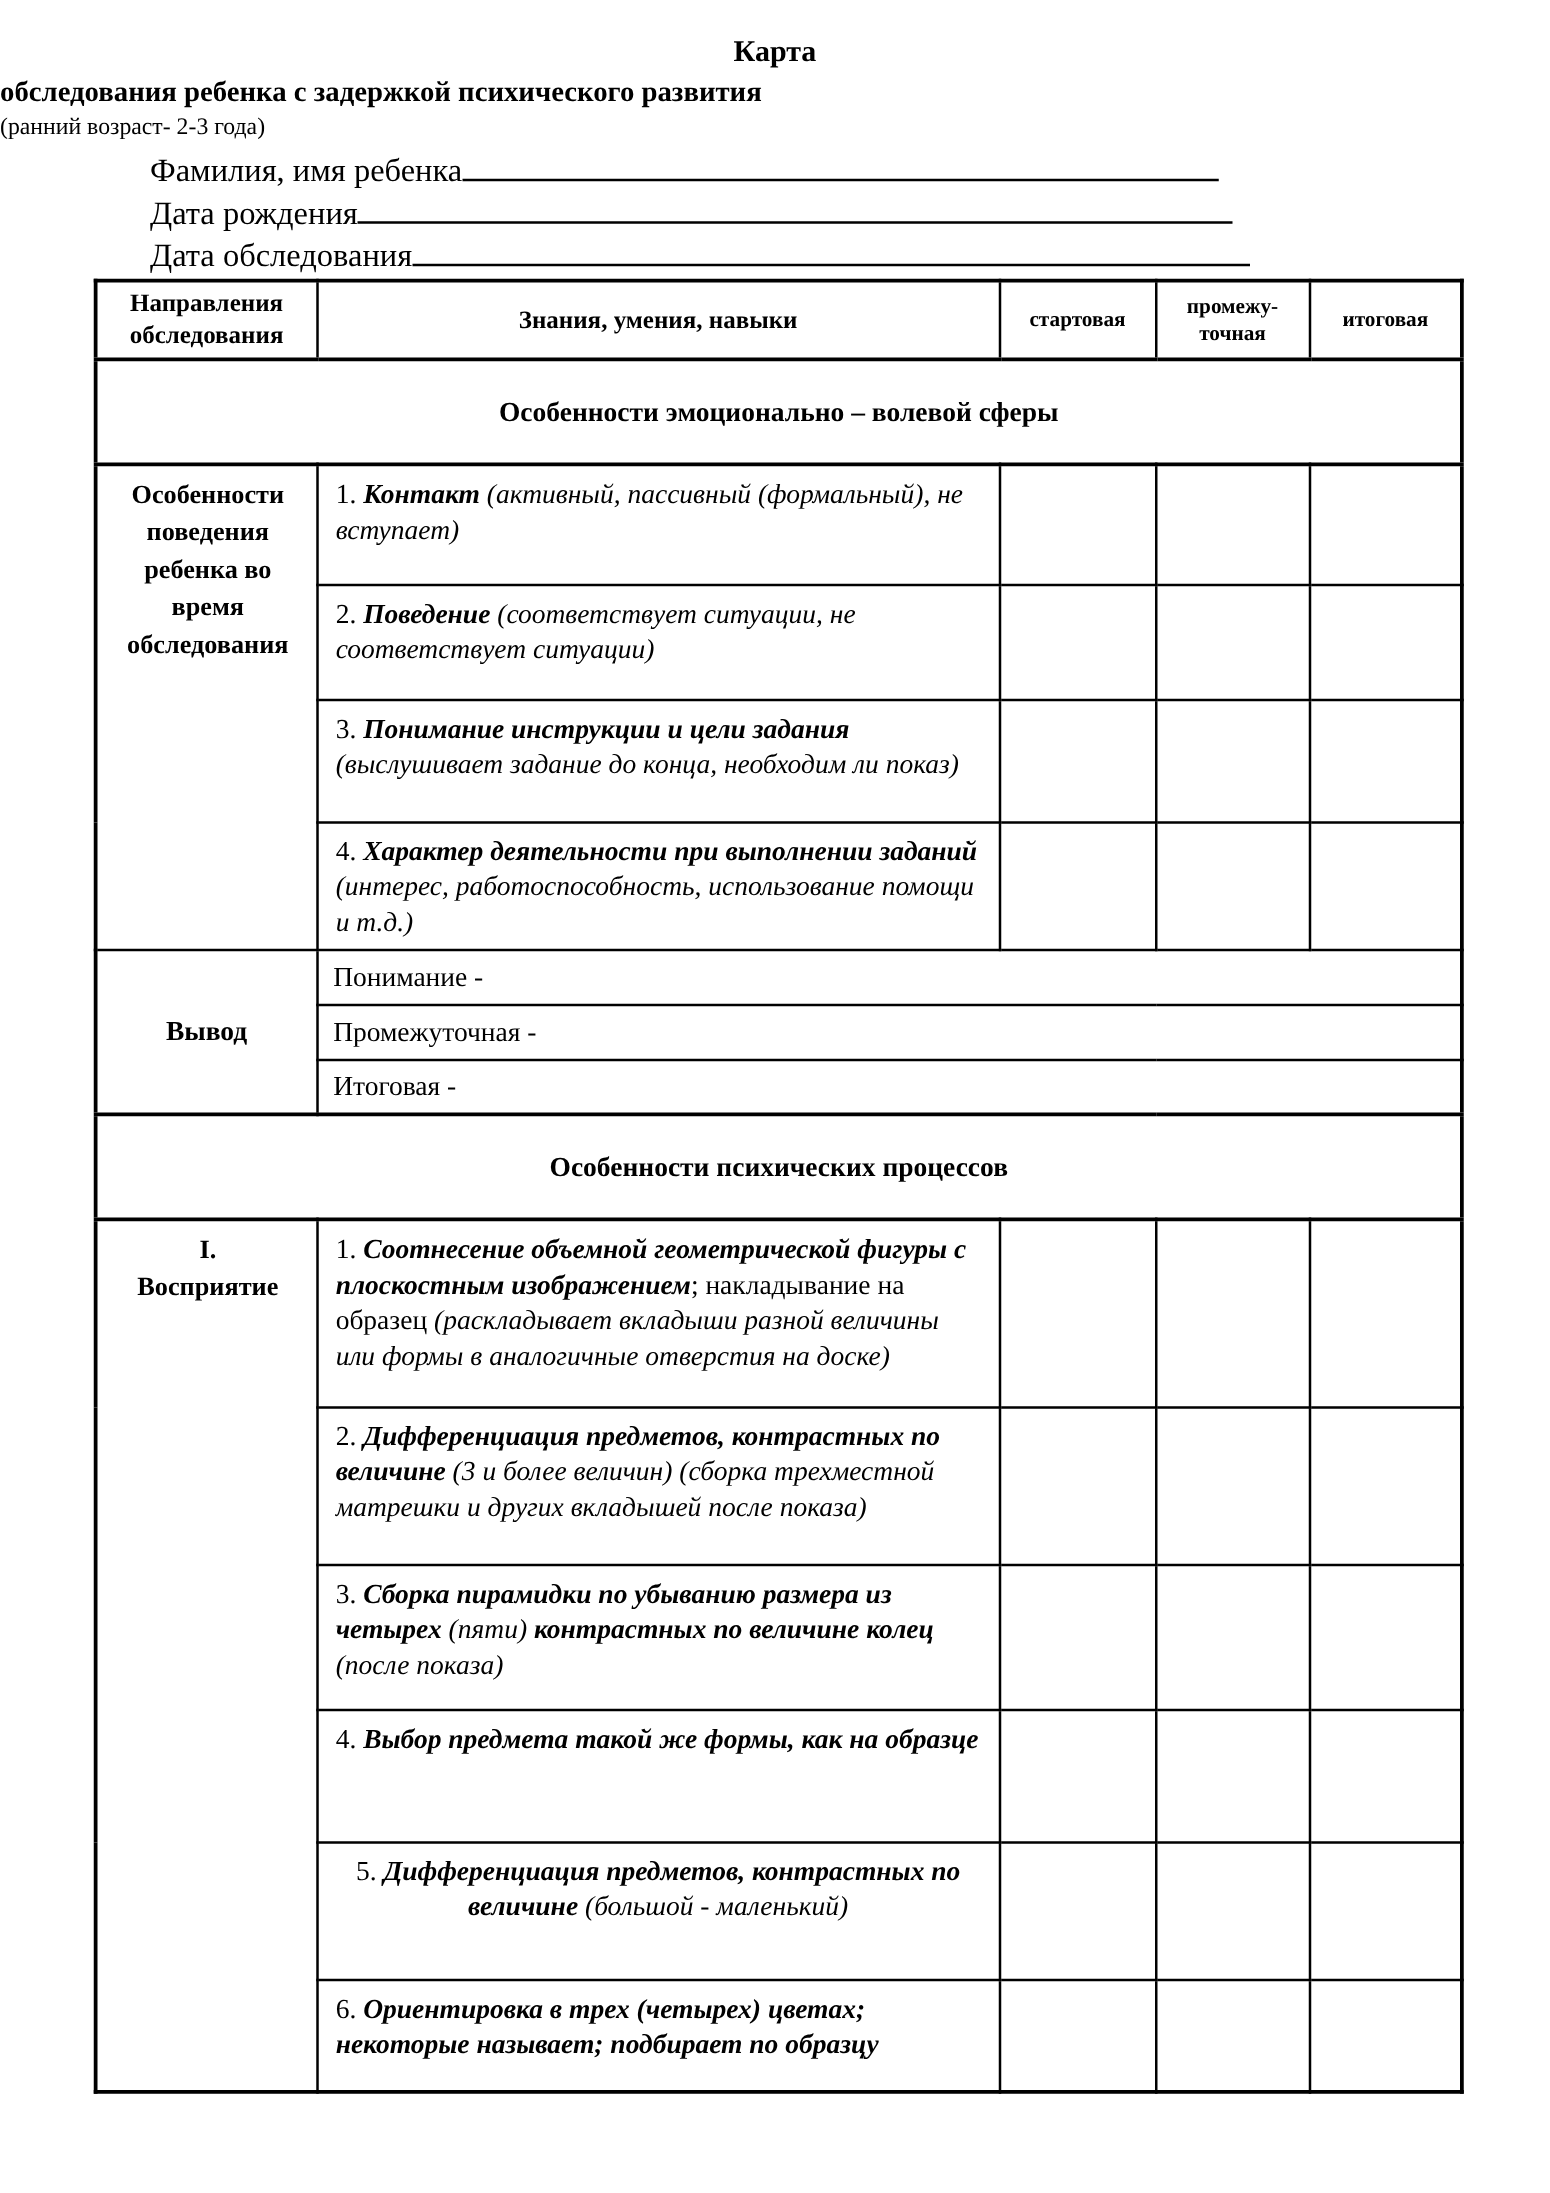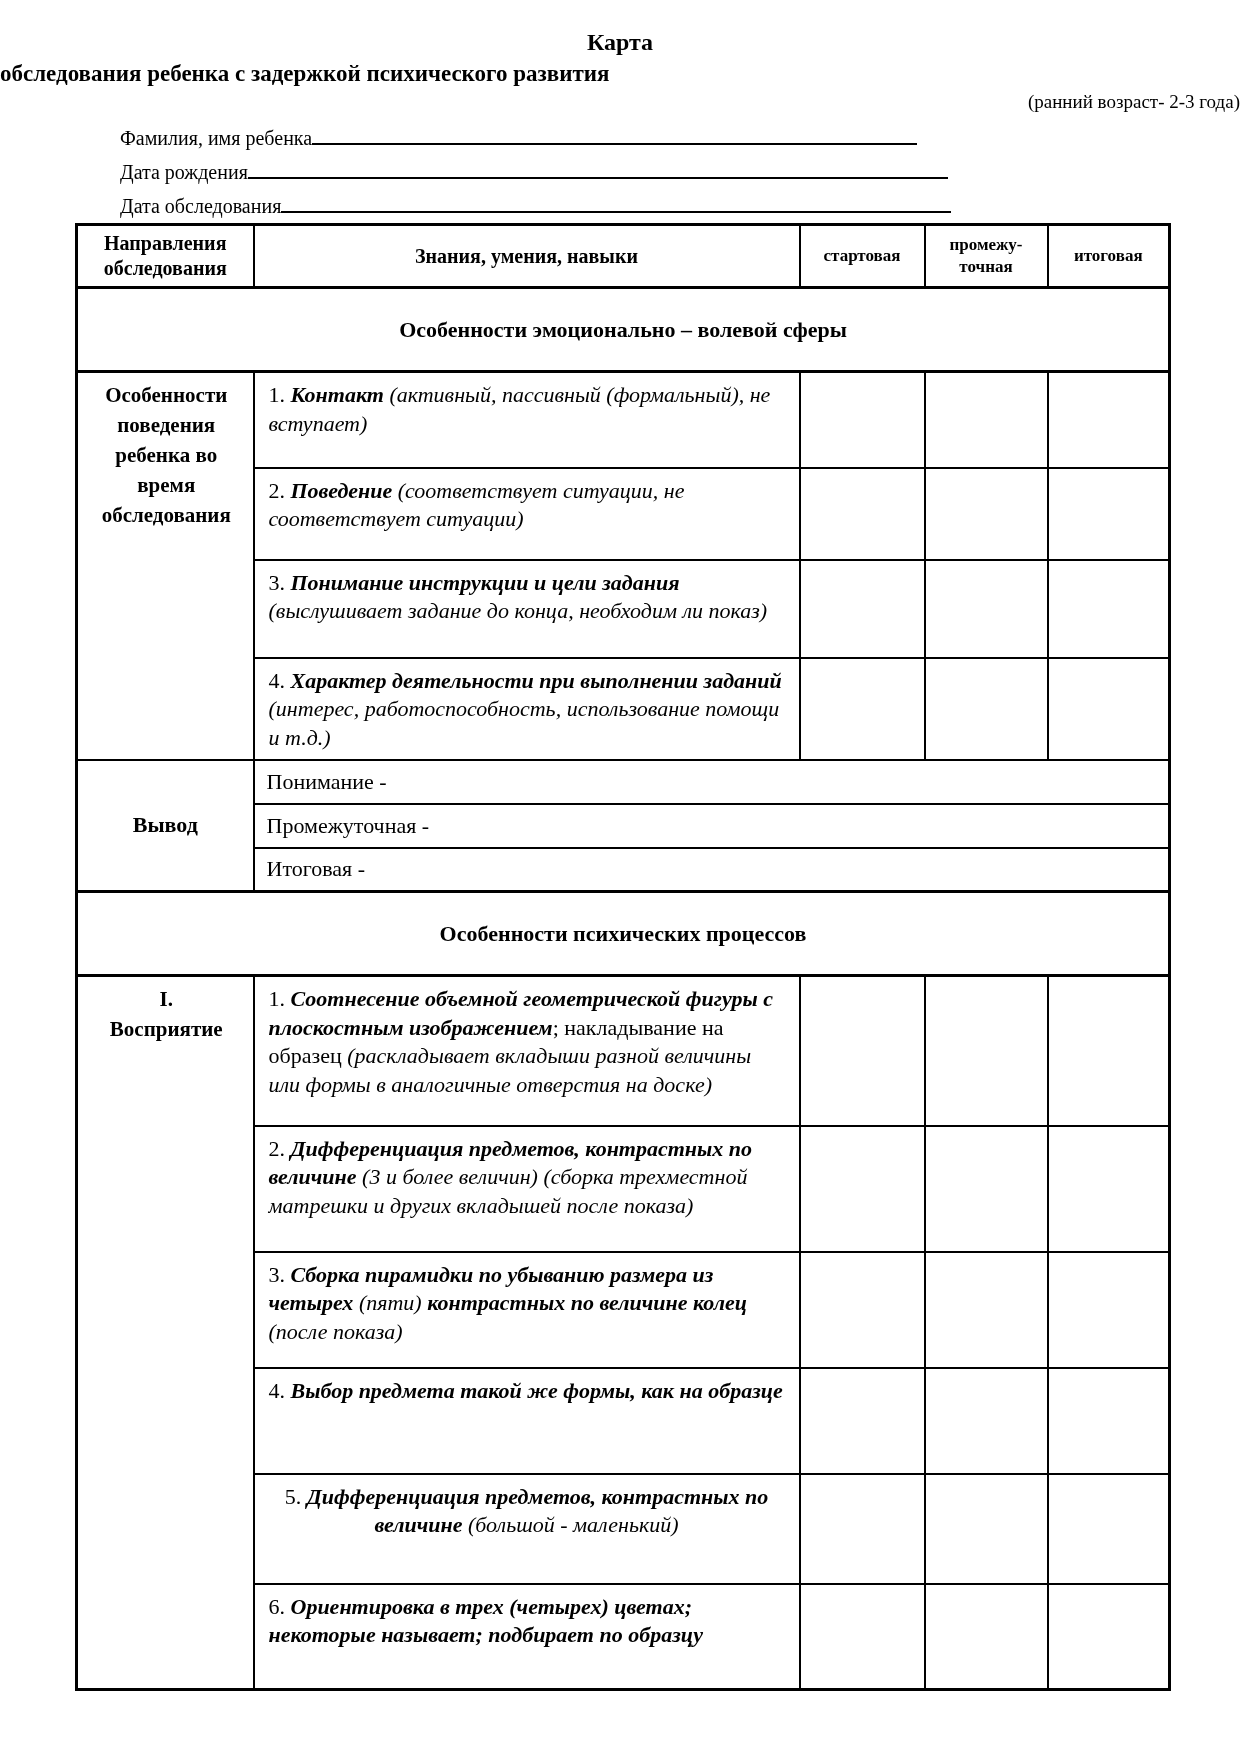--- a/index.html
+++ b/index.html
@@ -7,23 +7,23 @@
   body {
     width: 1240px; height: 1754px;
     color: #000;
     font-family: "Liberation Serif", "DejaVu Serif", serif;
     overflow: hidden;
   }
   .page { width: 1240px; height: 1754px; padding-top: 28px; position: relative; }
 
   .title-1 { text-align: center; font-weight: bold; font-size: 24px; line-height: 1.2; }
   .title-2 { text-align: left; font-weight: bold; font-size: 23px; line-height: 1.25; margin-top: 3px; }
-  .title-3 { text-align: right; font-size: 19px; line-height: 1.2; margin-top: 2px; }
-
-  .fields { margin: 8px 0 0 120px; font-size: 20px; }
+  .title-3 { text-align: left; font-size: 19px; line-height: 1.2; margin-top: 2px; }
+
+  .fields { margin: 8px 0 0 120px; font-size: 26px; }
   .fill-line { display: flex; align-items: baseline; height: 34px; }
   .fill-line .label { white-space: nowrap; }
   .uline { display: inline-block; border-bottom: 2px solid #000; height: 24px; }
   .uline.w1 { width: 605px; }
   .uline.w2 { width: 700px; }
   .uline.w3 { width: 670px; }
 
   table.survey {
     border-collapse: collapse;
     margin-left: 75px;
@@ -47,21 +47,21 @@
   tr.rh-r1       { height: 96px; }
   tr.rh-r2       { height: 92px; }
   tr.rh-r3       { height: 98px; }
   tr.rh-r4       { height: 98px; }
   tr.rh-v        { height: 44px; }
   tr.rh-p1       { height: 150px; }
   tr.rh-p2       { height: 126px; }
   tr.rh-p3       { height: 116px; }
   tr.rh-p4       { height: 106px; }
   tr.rh-p5       { height: 110px; text-align: center; }
-  tr.rh-p6       { height: 106px; border-radius: 25px; }
+  tr.rh-p6       { height: 90px; border-radius: 25px; }
 
   th.h-main {
     font-weight: bold; font-size: 20px; text-align: center;
     vertical-align: middle; line-height: 1.25; padding: 4px 6px;
     border-bottom-width: 3px;
   }
   th.h-small {
     font-weight: bold; font-size: 17px; text-align: center;
     vertical-align: middle; line-height: 1.3; padding: 4px 4px;
     border-bottom-width: 3px;

